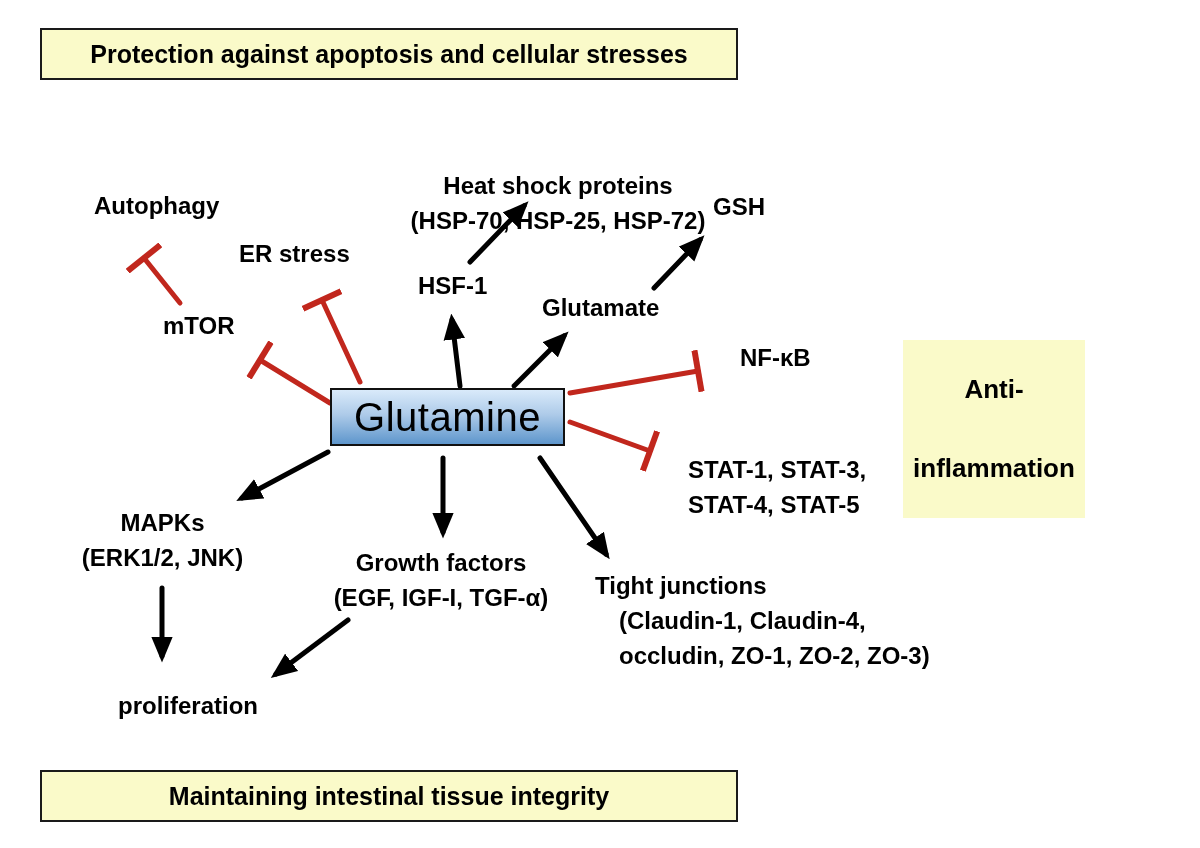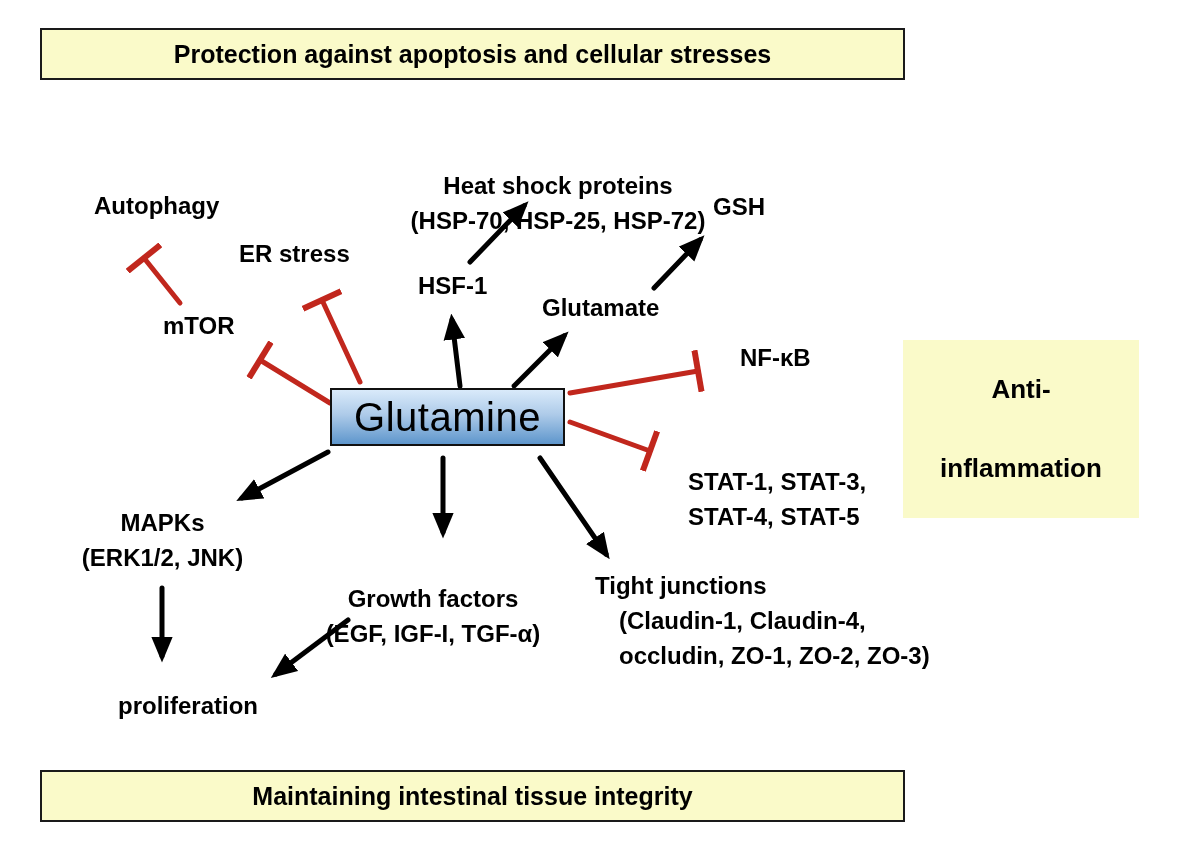--- a/index.html
+++ b/index.html
@@ -11,29 +11,29 @@
     --glutamine_bottom:#5e96cc;
     --text:#000000;
     --bg:#ffffff;
   }
   html,body{margin:0;padding:0;background:#fff;}
   .canvas{
     position:relative;width:1200px;height:848px;background:var(--bg);
     font-family:"Liberation Sans", sans-serif;color:var(--text);overflow:hidden;
   }
   .banner{
-    position:absolute;left:40px;width:865px;box-sizing:border-box;
+    position:absolute;left:40px;width:698px;box-sizing:border-box;
     background:var(--banner_bg);border:2px solid var(--banner_border);
     display:flex;align-items:center;justify-content:center;
     font-size:25px;font-weight:bold;
   }
   .banner.top{top:28px;height:52px;}
   .banner.bottom{top:770px;height:52px;}
   .side-box{
-    position:absolute;left:903px;top:340px;width:236px;height:178px;
+    position:absolute;left:903px;top:340px;width:182px;height:178px;
     background:var(--banner_bg);
     display:flex;flex-direction:column;align-items:center;justify-content:center;
     font-size:26px;font-weight:bold;line-height:37px;gap:42px;
   }
   .center-box{
     position:absolute;left:330px;top:388px;width:235px;height:58px;box-sizing:border-box;
     border:2px solid #111;
     background:linear-gradient(to bottom, var(--glutamine_top) 0%, #aecbe9 45%, var(--glutamine_bottom) 100%);
     display:flex;align-items:center;justify-content:center;
     font-size:40px;font-weight:400;letter-spacing:0.5px;
@@ -120,31 +120,31 @@
   </div>
 
   <div class="node" style="left:713px;top:189px;">
     <span>GSH</span>
   </div>
 
   <div class="node" style="left:740px;top:340px;">
     <span>NF-κB</span>
   </div>
 
-  <div class="node" style="left:688px;top:464px;">
+  <div class="node" style="left:688px;top:452px;">
     <div>STAT-1, STAT-3,</div>
     <div>STAT-4, STAT-5</div>
   </div>
 
   <div class="node center-text" style="left:55px;top:505px;width:215px;">
     <div>MAPKs</div>
     <div>(ERK1/2, JNK)</div>
   </div>
 
-  <div class="node center-text" style="left:293px;top:545px;width:280px;margin-top:36px;">
+  <div class="node center-text" style="left:301px;top:545px;width:280px;">
     <div>Growth factors</div>
     <div>(EGF, IGF-I, TGF-α)</div>
   </div>
 
   <div class="node" style="left:595px;top:568px;">
     <div>Tight junctions</div>
     <div style="padding-left:24px;">(Claudin-1, Claudin-4,</div>
     <div style="padding-left:24px;">occludin, ZO-1, ZO-2, ZO-3)</div>
   </div>
 

